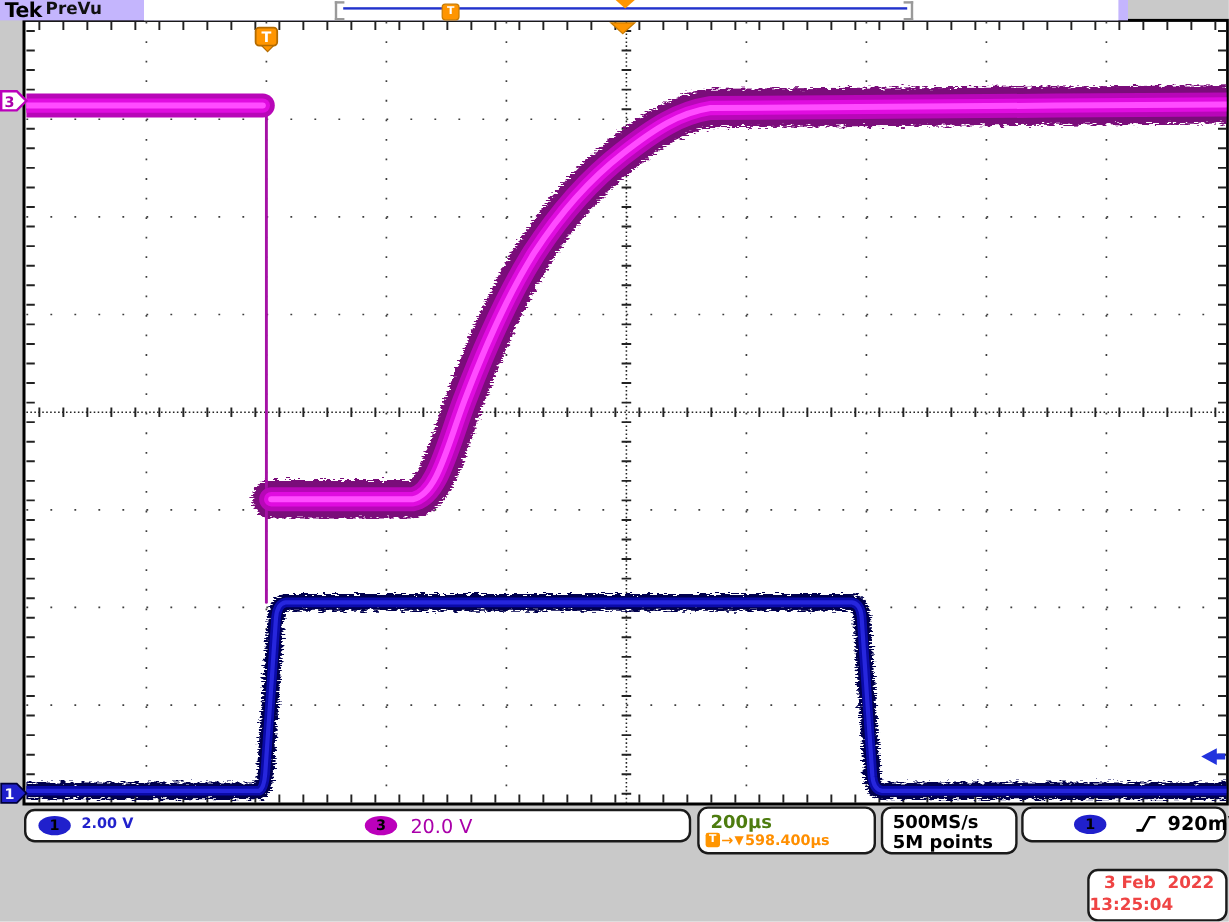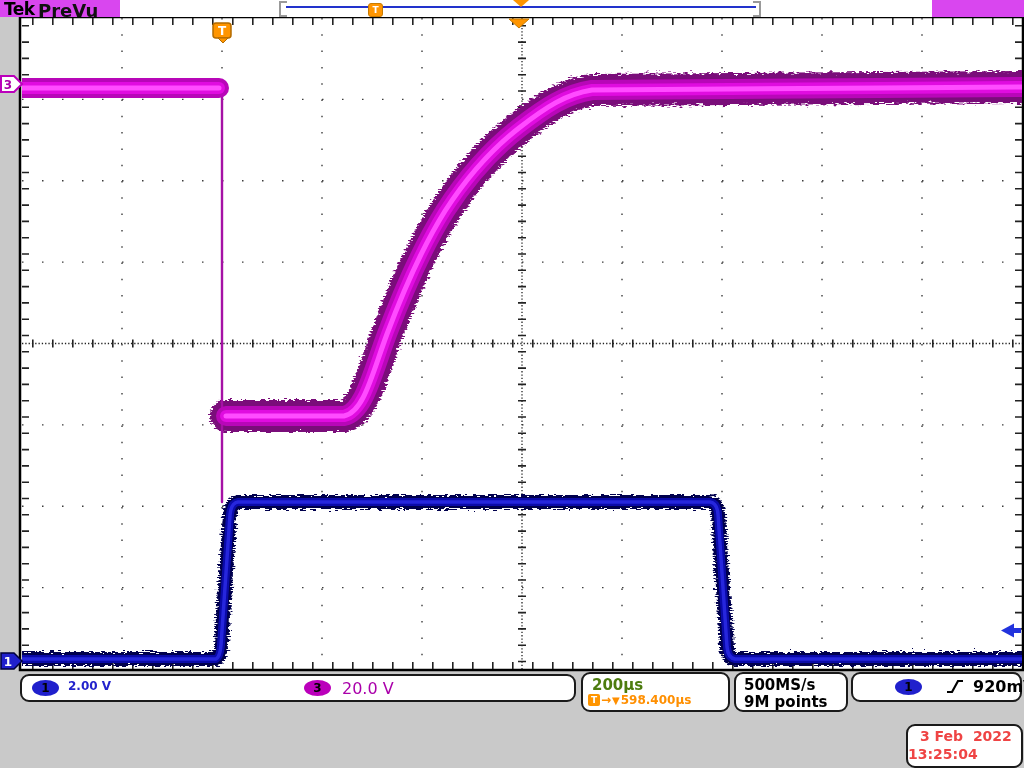--- a/index.html
+++ b/index.html
@@ -1,21 +1,21 @@
 <!DOCTYPE html>
 <html><head>
 <meta charset="utf-8">
 <style>
   html,body{margin:0;padding:0;}
   body{width:1024px;height:768px;background:#c9c9c9;font-family:"DejaVu Sans",sans-serif;position:relative;overflow:hidden;}
   .abs{position:absolute;}
   
-  #topbar{left:0;top:0;width:1024px;height:17px;background:#d946ef;}
+  #topbar{left:0;top:0;width:940px;height:17px;background:#c4b5fd;}
   #brand{left:4px;top:-1px;font-size:17px;font-weight:800;color:#000;letter-spacing:-0.5px;}
-  #acqstatus{left:38px;top:0px;font-size:18px;font-weight:700;color:#111;text-align:center;}
+  #acqstatus{left:38px;top:0px;font-size:14px;font-weight:700;color:#111;text-align:center;}
   #recordview{left:120px;top:0;width:812px;height:17px;background:#ffffff;}
   .bracket{top:1px;width:6px;height:12px;border:2px solid #9a9a9a;}
   #bracket-l{left:159px;border-right:none;}
   #bracket-r{left:633px;border-left:none;}
   #recline{left:166px;top:6px;width:470px;height:2px;background:#2233cc;}
   #rec-t{left:248px;top:3px;width:13px;height:12px;background:#ff9500;border:1px solid #c97b00;border-radius:3px;color:#fff;font-size:9px;font-weight:700;text-align:center;line-height:12px;}
   #rec-tri{left:393px;top:0px;width:0;height:0;border-left:8px solid transparent;border-right:8px solid transparent;border-top:7px solid #ff9500;}
   
   .box{background:#fff;border:2px solid #1a1a1a;border-radius:9px;}
   #box-ch{left:20px;top:674px;width:552px;height:24px;}
@@ -158,21 +158,21 @@
   <div id="tbdelay" class="abs">
     <span id="delay-t">T</span>
     <span id="delay-arrow">→</span>
     <span id="delay-ref">▼</span>
     <span id="delay-val">598.400µs</span>
   </div>
 </div>
 
 <div id="box-acq" class="abs box">
   <span id="srate" class="abs">500MS/s</span>
-  <span id="rlen" class="abs">9M points</span>
+  <span id="rlen" class="abs">5M points</span>
 </div>
 
 <div id="box-trig" class="abs box">
   <div id="trigbadge" class="abs badge">1</div>
   <svg id="slopeicon" class="abs" width="18" height="15" viewBox="0 0 18 15">
     <path d="M1,13 H6 L12,2 H17" fill="none" stroke="#000" stroke-width="2.2"></path>
   </svg>
   <span id="triglevel" class="abs">920mV</span>
 </div>
 

